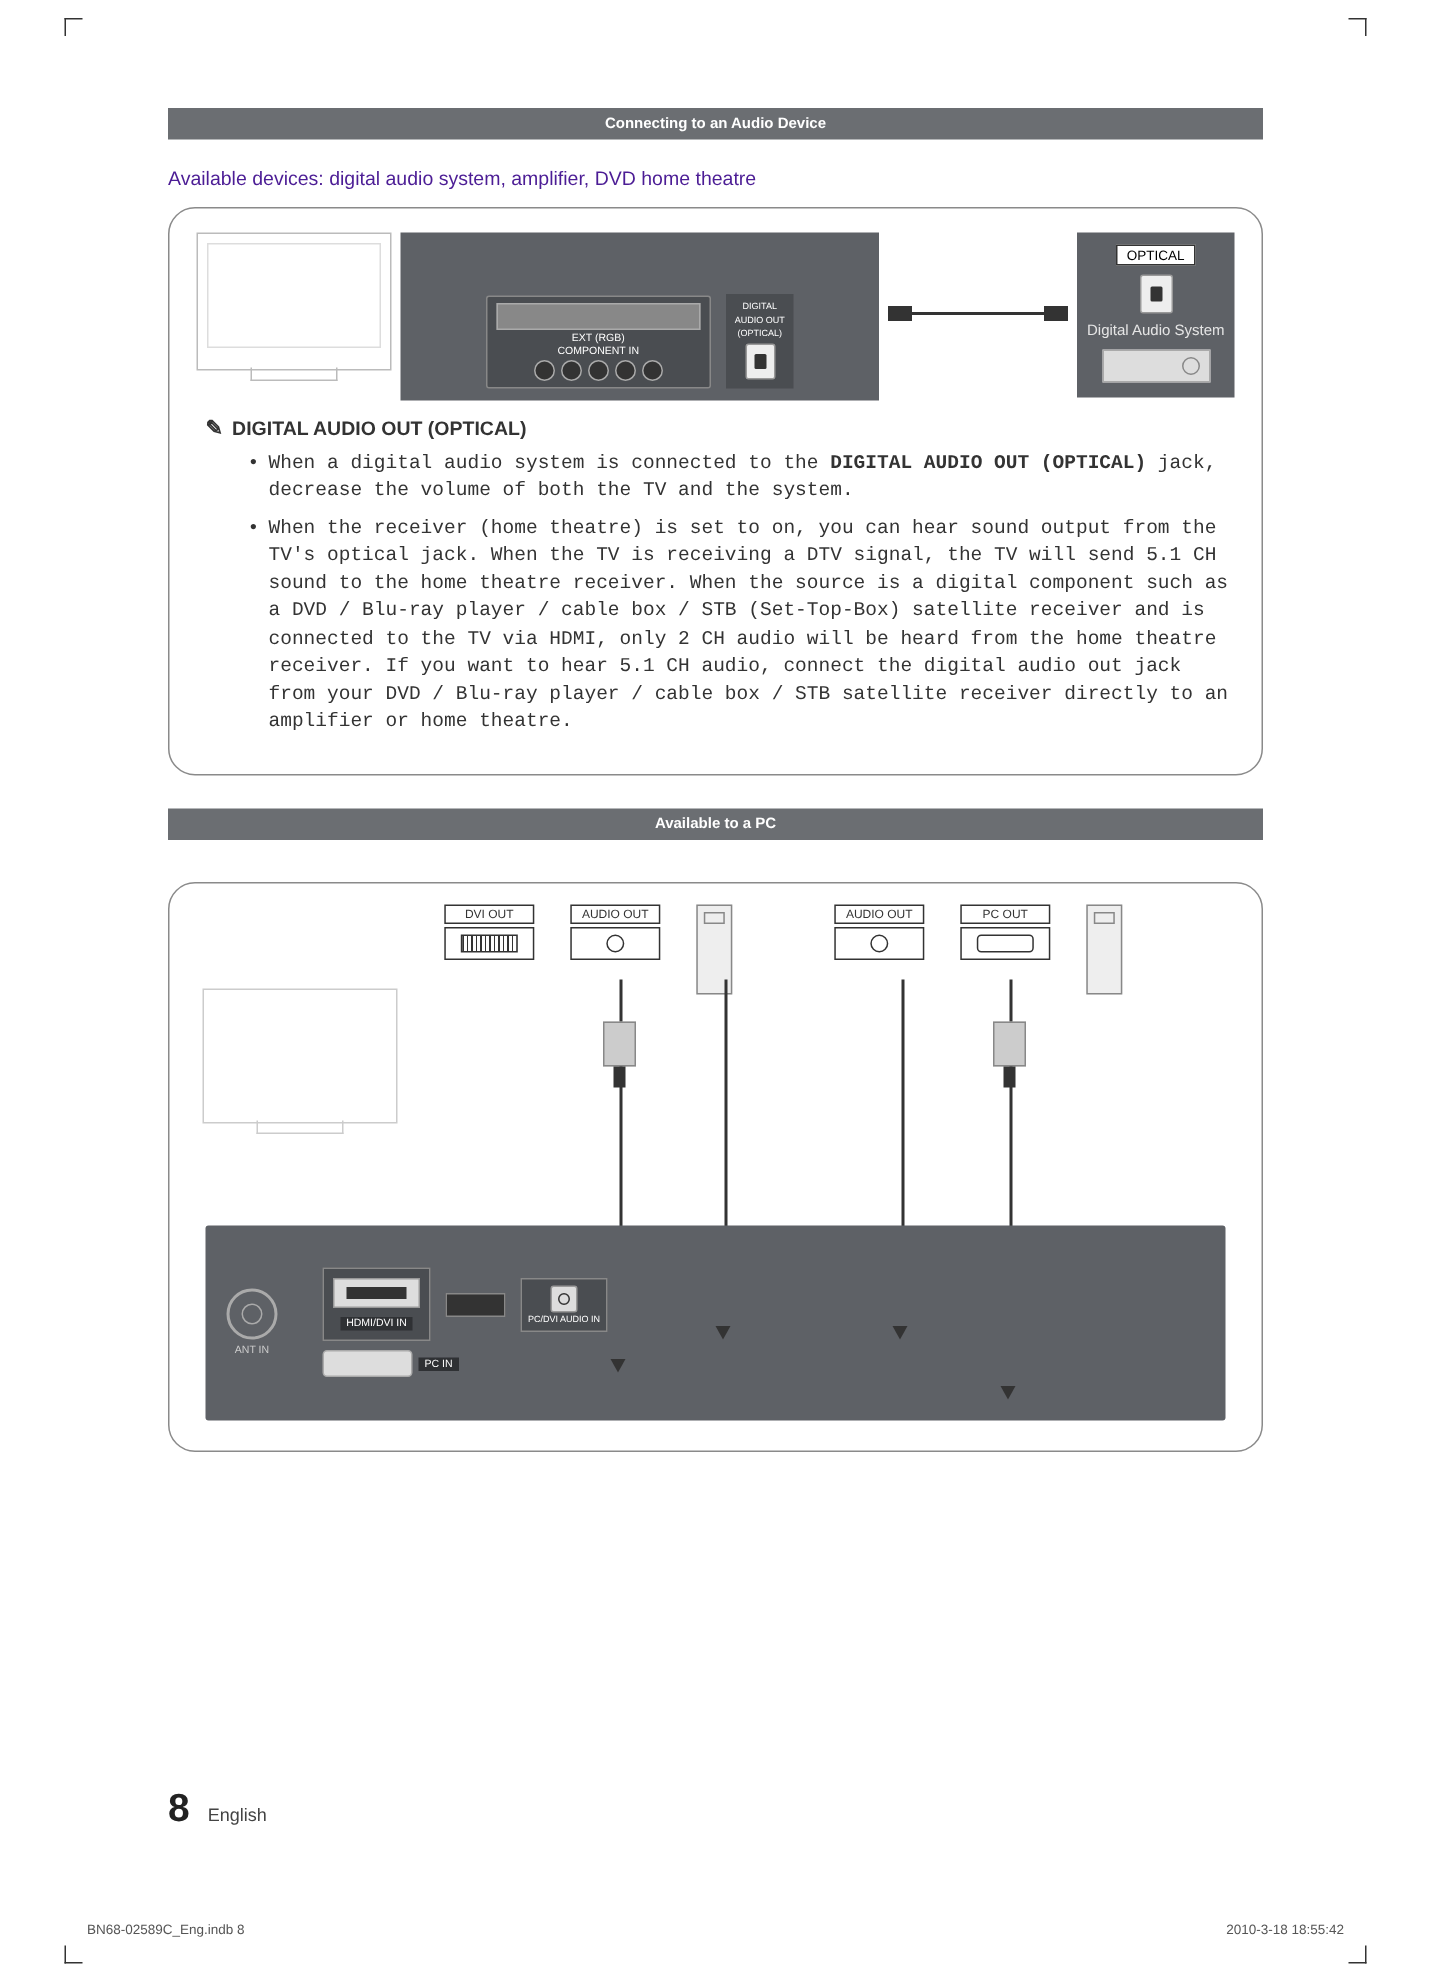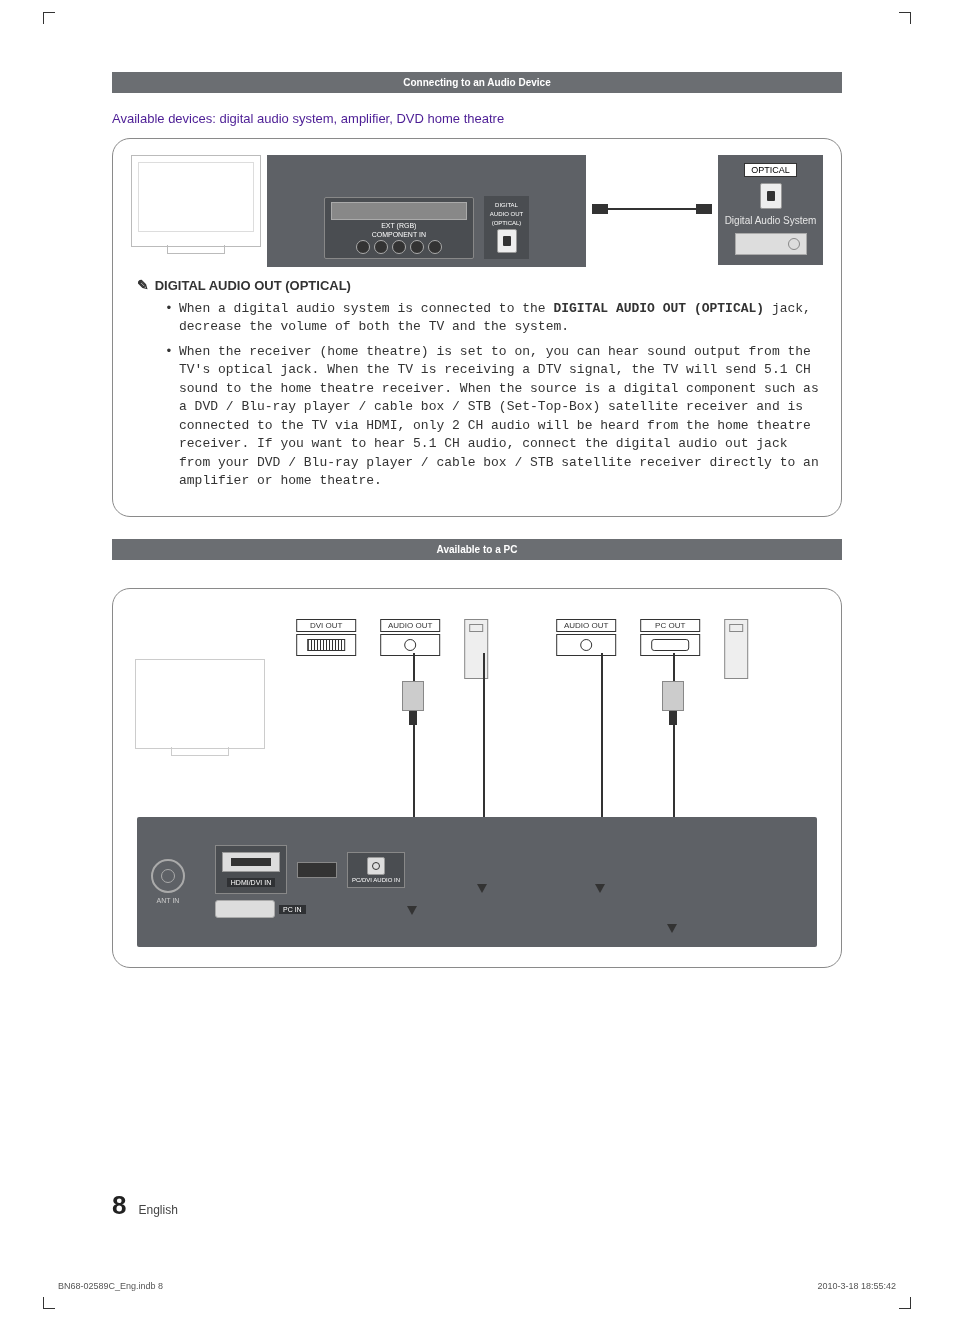--- a/index.html
+++ b/index.html
@@ -152,21 +152,21 @@
   
   .diagram-card2 {
     border: 1px solid #8a8a8a;
     border-radius: 18px;
     padding: 14px 18px 20px 18px;
     height: 380px;
     position: relative;
     margin-bottom: 30px;
   }
   .top-pc-row {
-    position:absolute; top:30px; left:50%; transform:translateX(-40%);
+    position:absolute; top:14px; left:50%; transform:translateX(-40%);
     display:flex; align-items:flex-start; gap:24px;
   }
   .pc-tv {
     position:absolute; left:22px; top:70px; width:130px; height:90px;
     border:1px solid #ccc;
   }
   .pc-tv::after{content:""; position:absolute; bottom:-8px; left:50%; transform:translateX(-50%); width:56px; height:8px; border:1px solid #ccc; border-top:none;}
   .port-label-box {
     border:1px solid #333; font-size:8px; padding:1px 6px; background:#fff; text-align:center; min-width:60px;
   }

